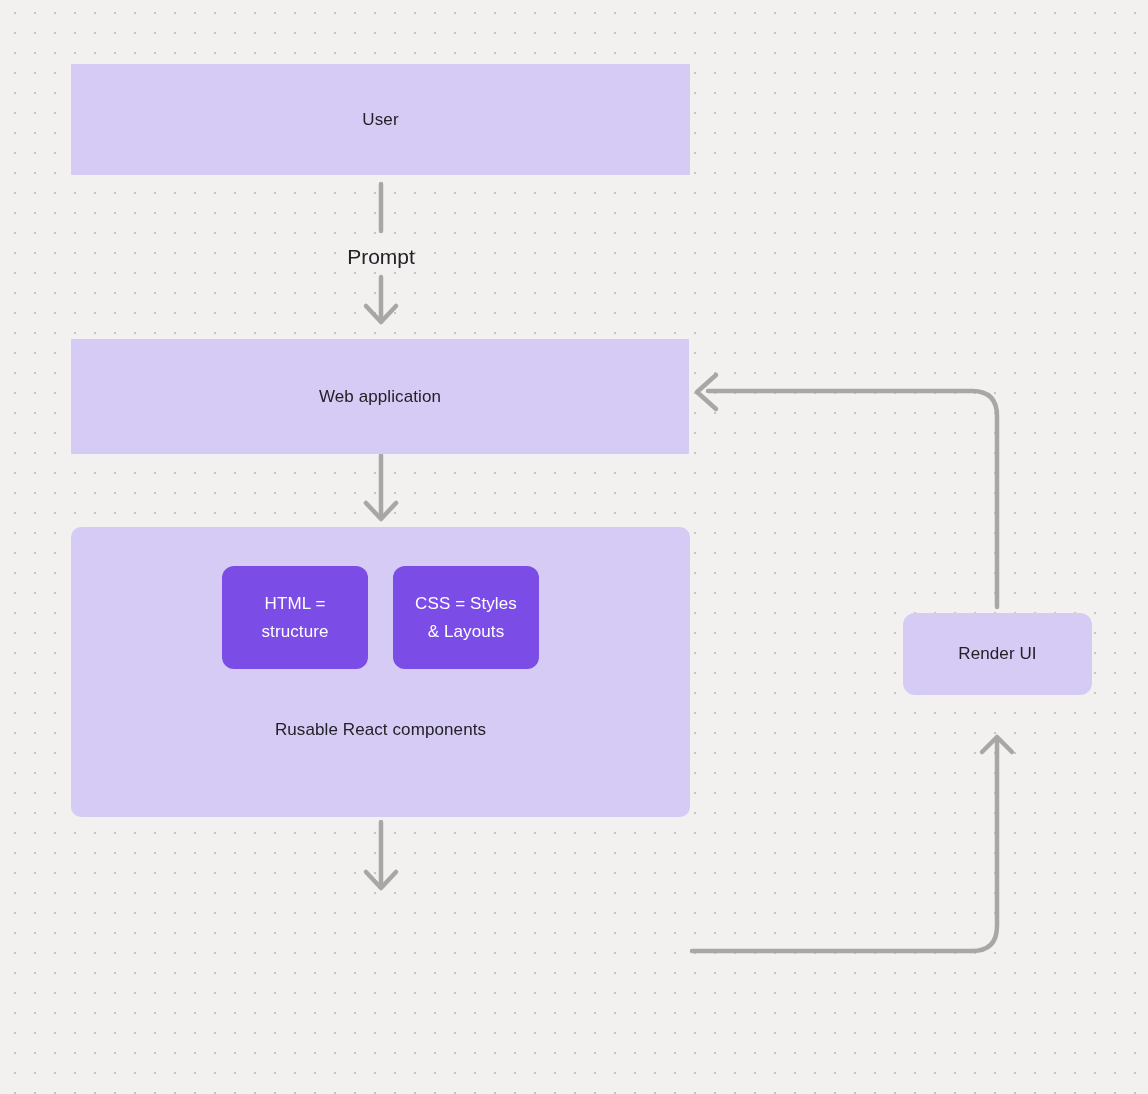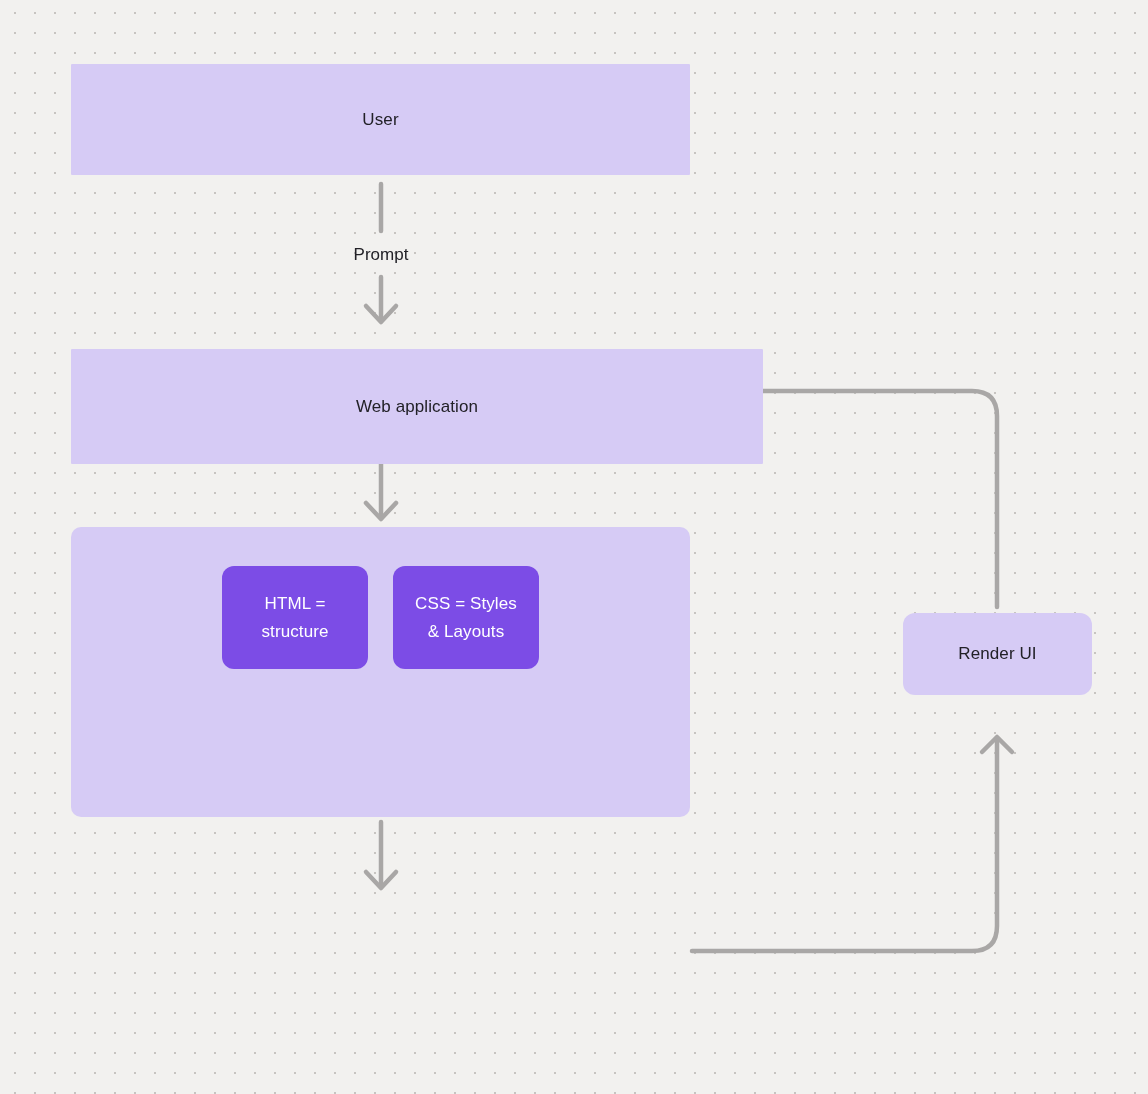--- a/index.html
+++ b/index.html
@@ -36,21 +36,21 @@
     justify-content: center;
     text-align: center;
     background: var(--node-light, #d6cbf5);
     border-radius: 1px;
     color: var(--text-dark, #222127);
     font-size: 17px;
     font-weight: 500;
     letter-spacing: 0.1px;
   }
   .node-user   { left: 71px;  top: 64px;  width: 619px; height: 111px; }
-  .node-webapp { left: 71px;  top: 349px; width: 692px; height: 115px; }
+  .node-webapp { left: 71px;  top: 339px; width: 618px; height: 115px; }
   .node-vite   { left: 71px;  top: 893px; width: 619px; height: 115px; }
   .node-render { left: 903px; top: 613px; width: 189px; height: 82px; border-radius: 12px; }
   .node-group  {
     left: 71px; top: 527px; width: 619px; height: 290px;
     display: block; border-radius: 10px;
   }
   .chip-row {
     display: flex;
     justify-content: center;
     gap: 25px;
@@ -77,21 +77,21 @@
     font-size: 17px;
     font-weight: 500;
     color: var(--text-dark, #222127);
   }
   .edge-label {
     position: absolute;
     left: 281px;
     top: 245px;
     width: 200px;
     text-align: center;
-    font-size: 17px;
+    font-size: 21px;
     font-weight: 500;
     color: var(--text-dark, #222127);
   }
 </style>
 </head>
 <body>
 
 <div class="canvas">
 
   <svg class="connectors" viewBox="0 0 1148 1094" xmlns="http://www.w3.org/2000/svg">
@@ -130,20 +130,21 @@
     <div class="chip-row">
       <div class="chip">
         <span>HTML =</span>
         <span>structure</span>
       </div>
       <div class="chip">
         <span>CSS = Styles</span>
         <span>&amp; Layouts</span>
       </div>
     </div>
+    <div class="group-caption">Rusable React components</div>
   </div>
 
 
   <div class="node node-render">
     <span>Render UI</span>
   </div>
 
 </div>
 
 </body></html>

